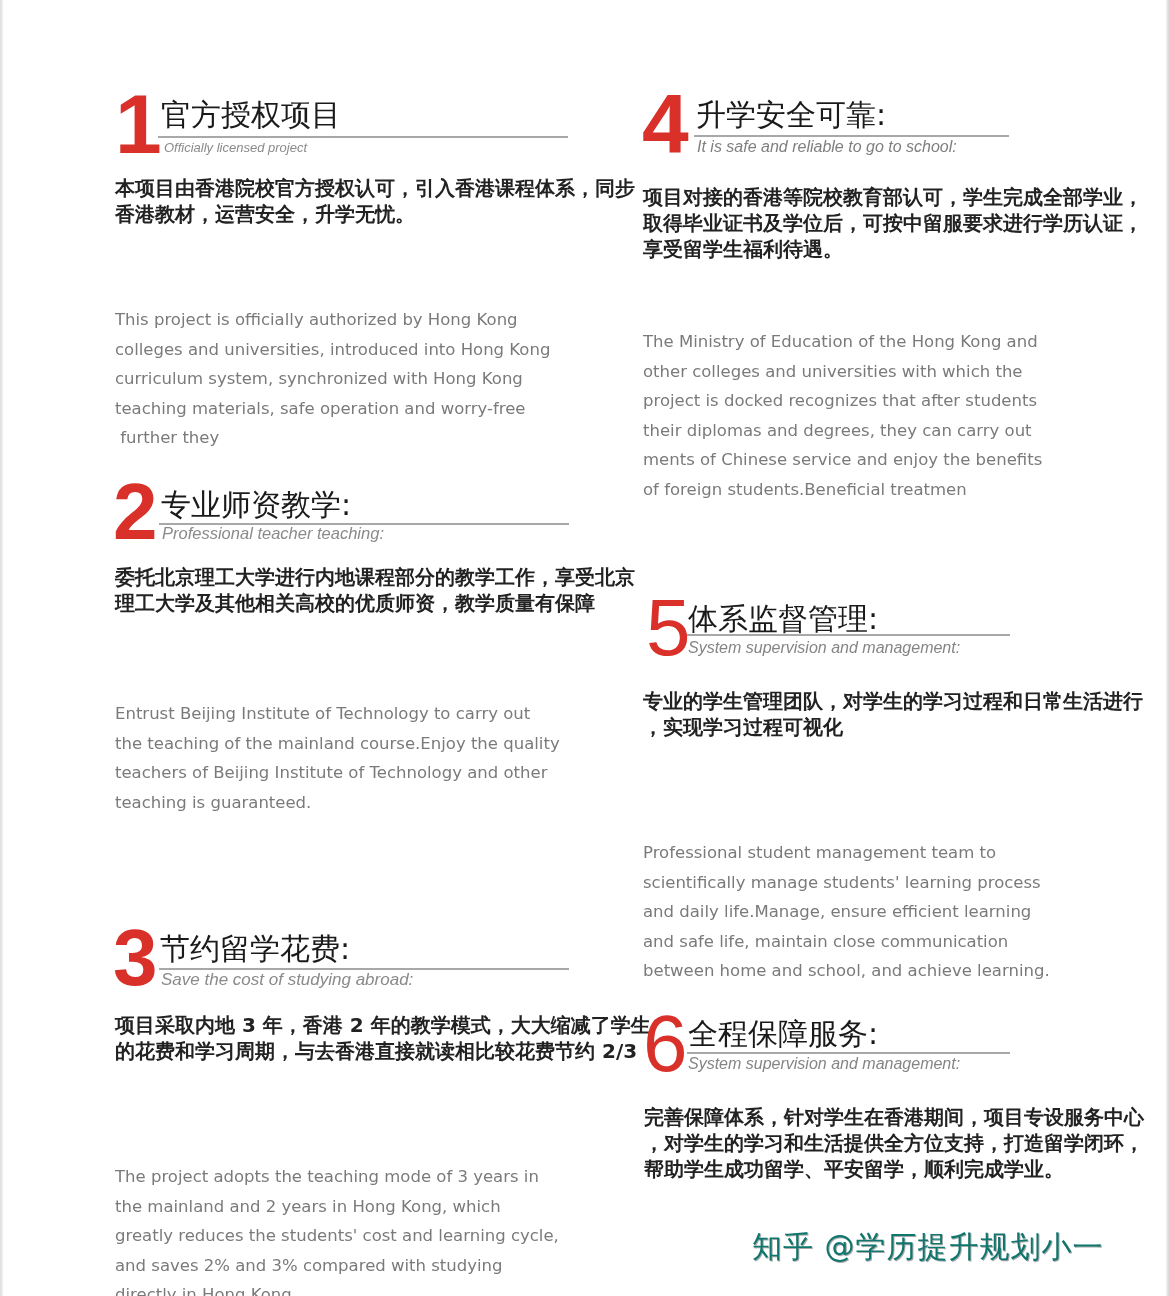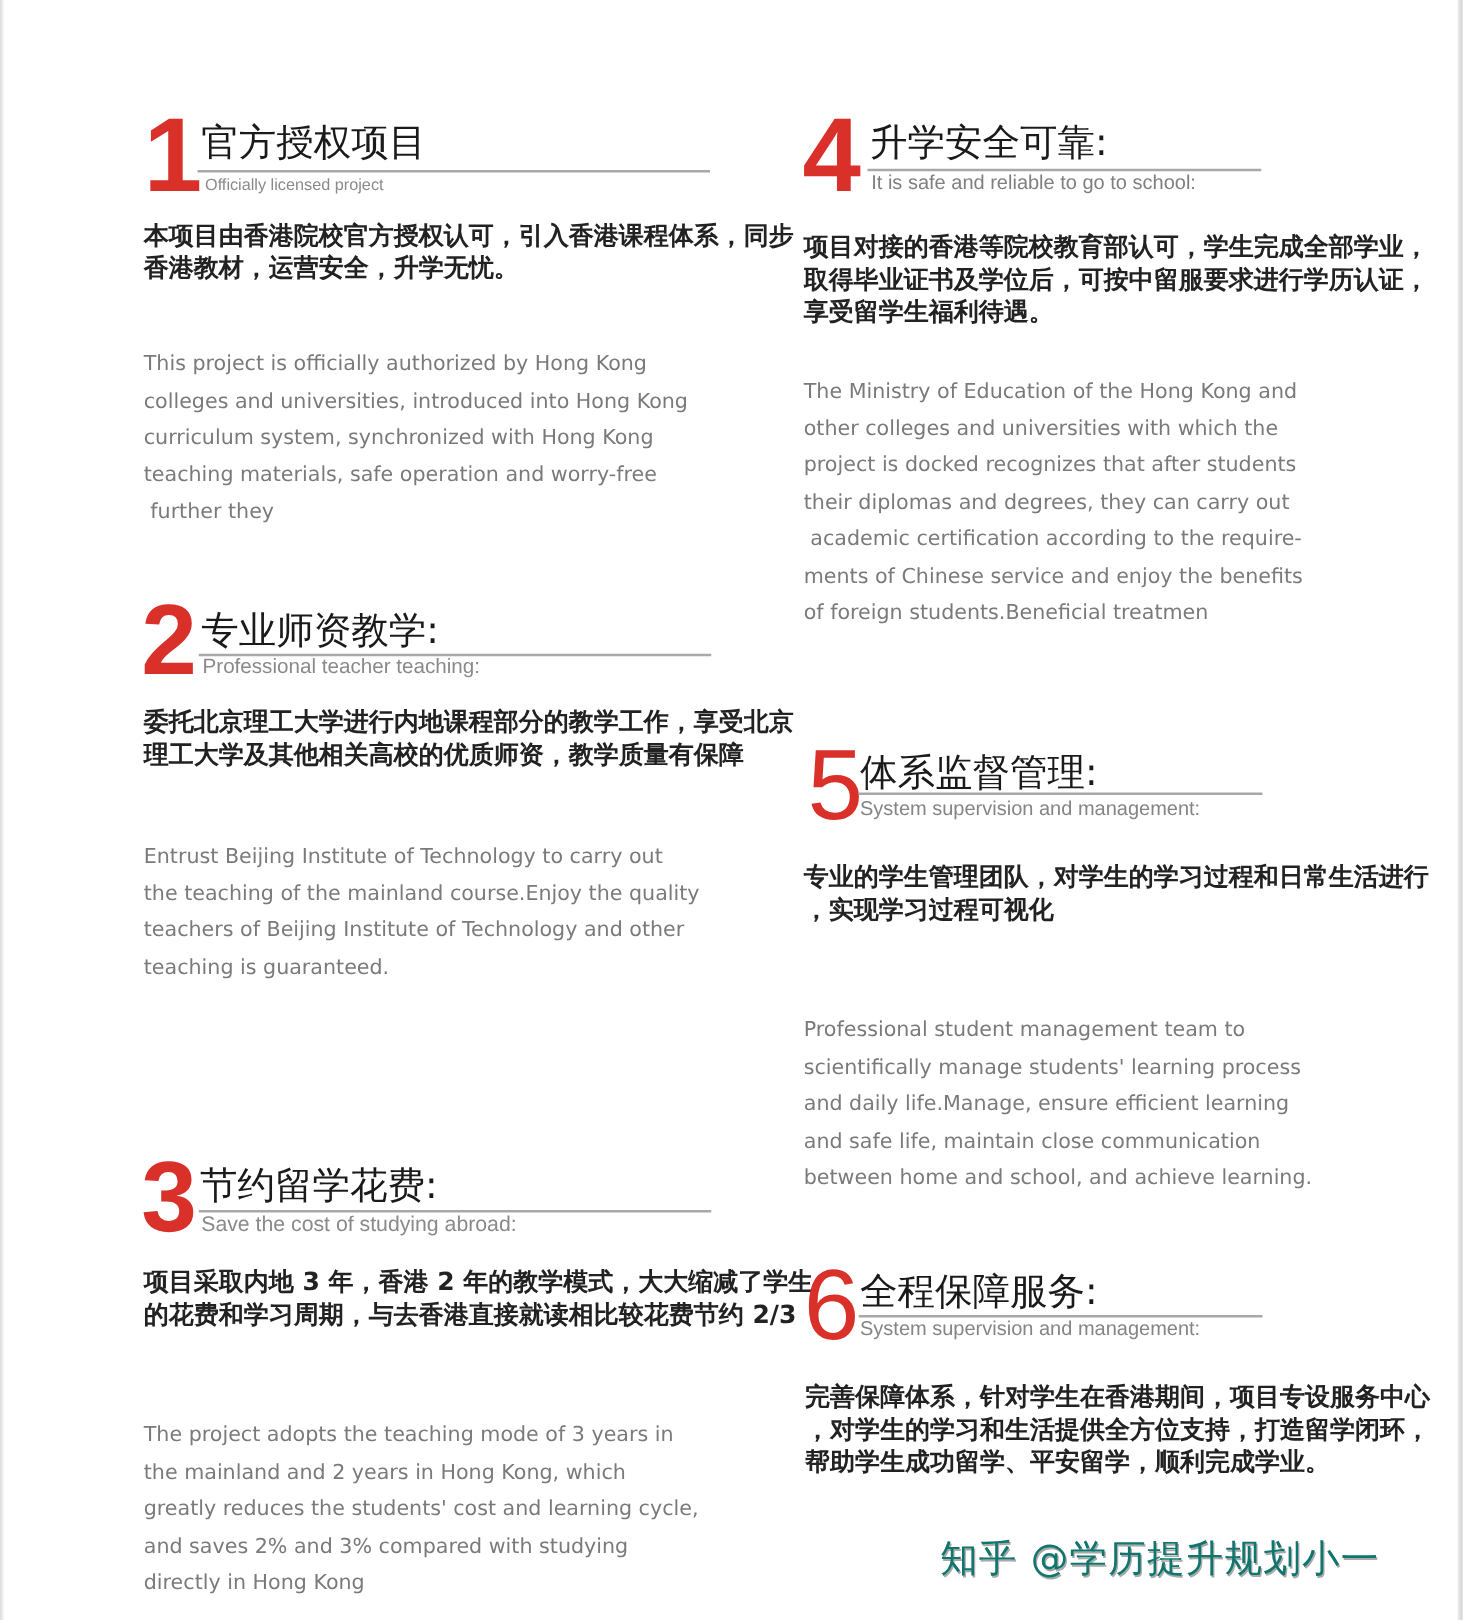--- a/index.html
+++ b/index.html
@@ -54,37 +54,39 @@
     .rule {
       position: absolute;
       height: 2px;
       background: #a8a8a8;
     }
     .title-en {
       position: absolute;
       font-family: "Liberation Sans", sans-serif;
       color: #8a8a8a;
       white-space: nowrap;
+      font-style: italic;
     }
     .body-cn {
       position: absolute;
       font-family: "DejaVu Sans", sans-serif;
       font-size: 20px;
       line-height: 26px;
       color: #222222;
       font-weight: bold;
       white-space: nowrap;
     }
     .body-en {
       position: absolute;
       font-family: "DejaVu Sans", sans-serif;
       font-size: 16.5px;
       line-height: 29.5px;
       color: #7a7a7a;
       white-space: nowrap;
+      margin-top: 29px;
     }
     .body-en div, .body-cn div { white-space: nowrap; }
     .watermark {
       position: absolute;
       left: 752px;
       top: 1227px;
       font-family: "DejaVu Sans", sans-serif;
       font-size: 30px;
       color: #0f766e;
       letter-spacing: 1px;
@@ -167,21 +169,20 @@
   <div class="body-cn" style="left:1px; top:94px;">
     <div>项目对接的香港等院校教育部认可，学生完成全部学业，</div>
     <div>取得毕业证书及学位后，可按中留服要求进行学历认证，</div>
     <div>享受留学生福利待遇。</div>
   </div>
   <div class="body-en" style="left:1px; top:208px;">
     <div>The Ministry of Education of the Hong Kong and</div>
     <div>other colleges and universities with which the</div>
     <div>project is docked recognizes that after students</div>
     <div>their diplomas and degrees, they can carry out</div>
-    <div style="white-space:pre;"> academic certification according to the require-</div>
     <div>ments of Chinese service and enjoy the benefits</div>
     <div>of foreign students.Beneficial treatmen</div>
   </div>
 </div>
 
 <div class="section" style="left:642px; top:594px; width:440px;">
   <div class="head">
     <span class="num thin" style="left:4px; top:-4px; font-size:80px; line-height:76px;">5</span>
     <span class="title-cn" style="left:46px; top:7px;">体系监督管理:</span>
     <div class="rule" style="left:45px; top:40px; width:323px;"></div>

